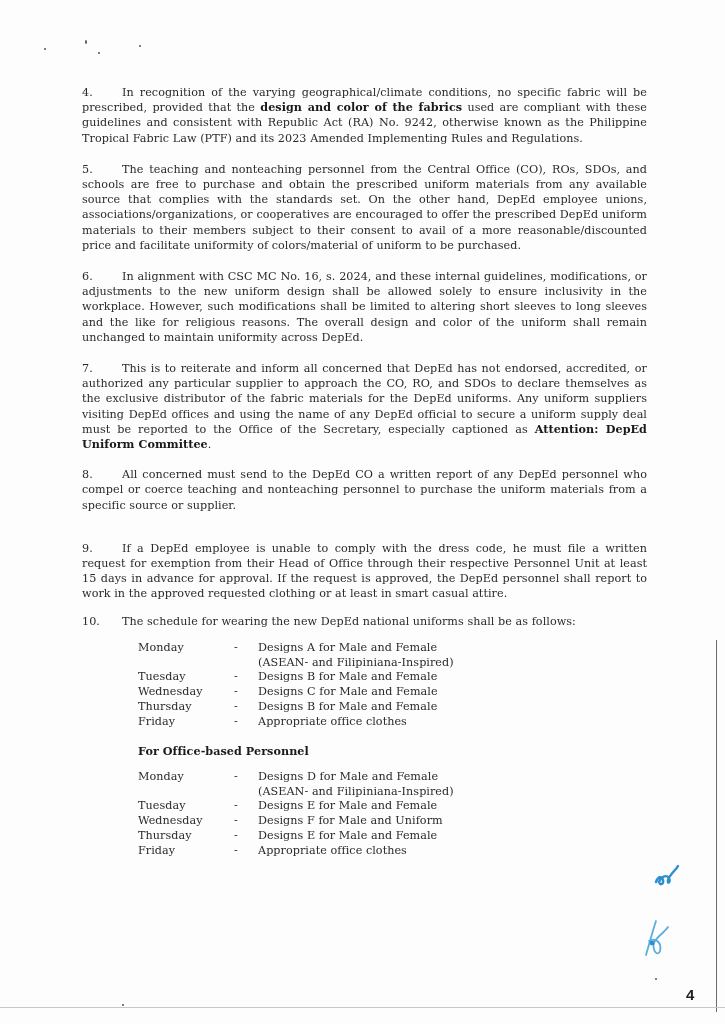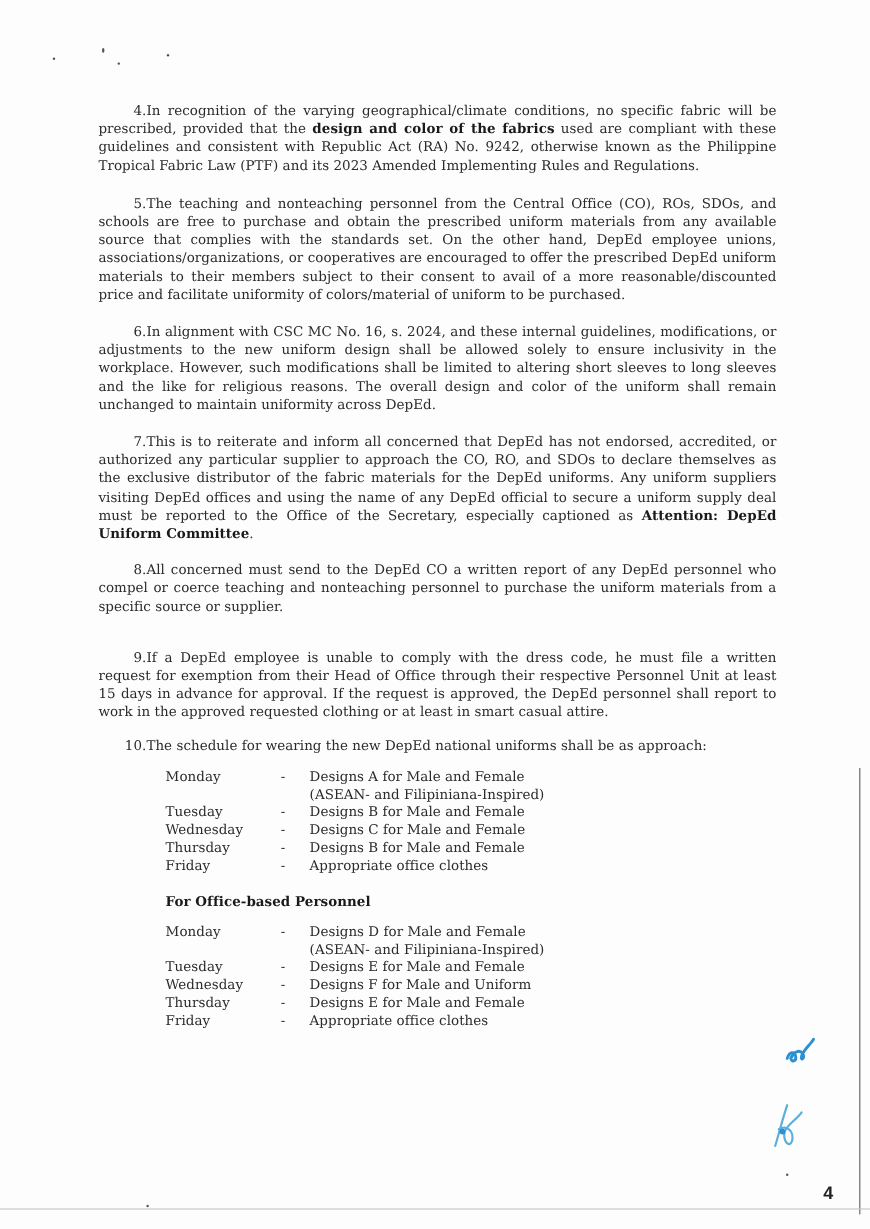--- a/index.html
+++ b/index.html
@@ -30,21 +30,20 @@
       line-height: 15.2px;
       letter-spacing: 0.05px;
     }
     .para {
       text-align: justify;
       margin: 0 0 15px 0;
     }
     .para .num {
       display: inline-block;
       width: 40px;
-      text-align: right;
     }
     .para b { font-weight: bold; color: #1a1a1a; margin-top: 38px; }
     .p4 { margin-bottom: 16px; }
     .p5 { margin-bottom: 16px; }
     .p6 { margin-bottom: 16px; }
     .p7 { margin-bottom: 15px; }
     .p8 { margin-bottom: 28px; }
     .p9 { margin-bottom: 12px; }
     .p10 { margin-bottom: 12px; text-align: left; }
 
@@ -133,21 +132,21 @@
 
     <p class="para p8">
       <span class="num">8.</span><span>All concerned must send to the DepEd CO a written report of any DepEd personnel who compel or coerce teaching and nonteaching personnel to purchase the uniform materials from a specific source or supplier.</span>
     </p>
 
     <p class="para p9">
       <span class="num">9.</span><span>If a DepEd employee is unable to comply with the dress code, he must file a written request for exemption from their Head of Office through their respective Personnel Unit at least 15 days in advance for approval. If the request is approved, the DepEd personnel shall report to work in the approved requested clothing or at least in smart casual attire.</span>
     </p>
 
     <p class="para p10">
-      <span class="num">10.</span><span>The schedule for wearing the new DepEd national uniforms shall be as approach:</span>
+      <span class="num">10.</span><span>The schedule for wearing the new DepEd national uniforms shall be as follows:</span>
     </p>
 
     <table class="sched">
       <tbody>
           <tr>
         <td class="day">Monday</td>
         <td class="dash">-</td>
         <td class="desc">
           <div>Designs A for Male and Female</div>
           <div>(ASEAN- and Filipiniana-Inspired)</div>

